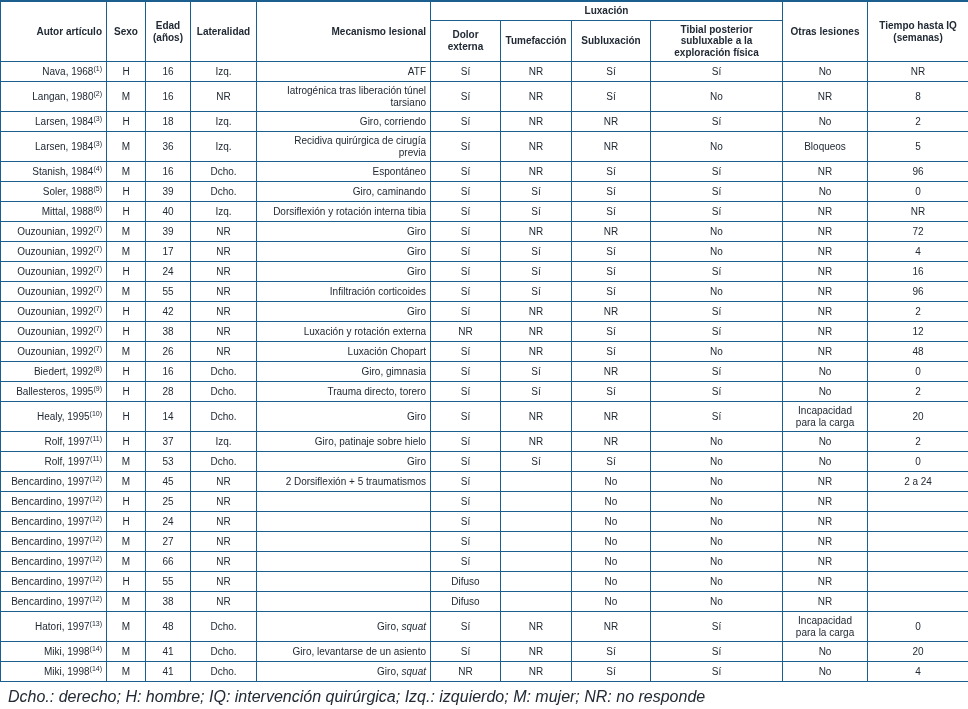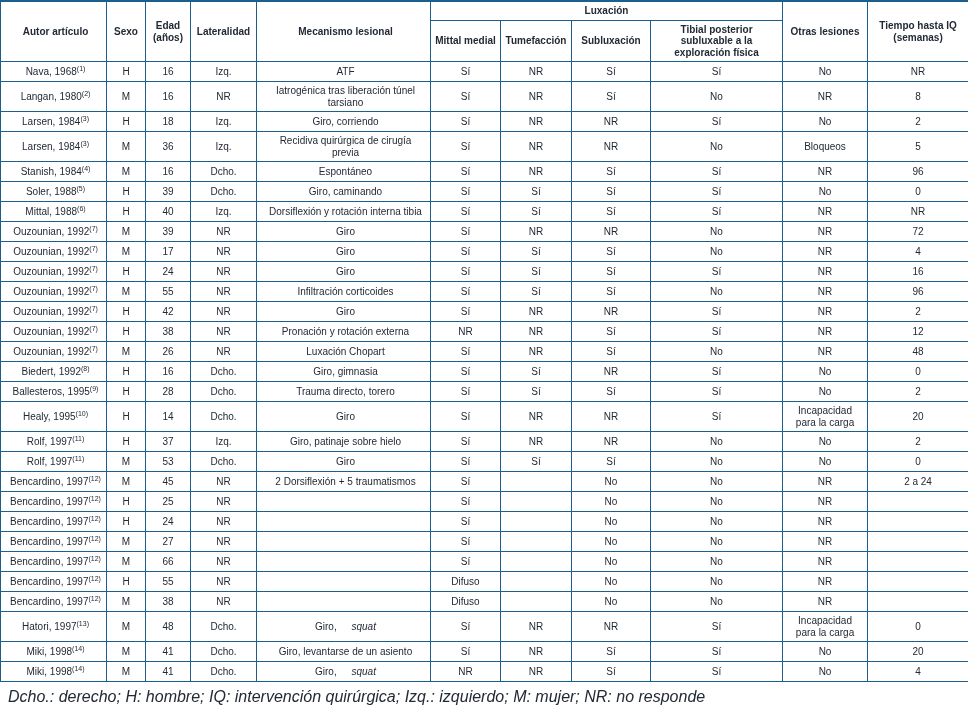--- a/index.html
+++ b/index.html
@@ -16,24 +16,24 @@
     padding:3px 4px;
     font-size:10px;
     line-height:11.5px;
     text-align:center;
     vertical-align:middle;
     overflow:hidden;
     color:var(--text);
   }
   th{font-weight:bold;}
   th.group{border-bottom:1px solid var(--border);}
-  .left{text-align:center;padding-left:8px;}
+  .left{text-align:right;padding-left:8px;}
   td.left{padding-left:8px;}
   sup{font-size:7px;line-height:0;}
-  em{font-style:italic;margin-left:12px;}
+  em{font-style:italic;}
   .footnote{
     font-size:16px;
     font-style:italic;
     padding:6px 8px 5px 8px;
     border-bottom:2px solid var(--border);
     color:var(--text);
   }
   thead th{height:18px;}
   tbody td{height:20px;}
 </style>
@@ -60,21 +60,21 @@
         <th rowspan="2" class="left">Autor artículo</th>
         <th rowspan="2">Sexo</th>
         <th rowspan="2">Edad (años)</th>
         <th rowspan="2">Lateralidad</th>
         <th rowspan="2" class="left">Mecanismo lesional</th>
         <th colspan="4" class="group">Luxación</th>
         <th rowspan="2">Otras lesiones</th>
         <th rowspan="2">Tiempo hasta IQ (semanas)</th>
       </tr>
       <tr>
-        <th>Mittal medial</th>
+        <th>Dolor externa</th>
         <th>Tumefacción</th>
         <th>Subluxación</th>
         <th>Tibial posterior subluxable a la exploración física</th>
       </tr>
     </thead>
     <tbody>
         <tr>
           <td class="left">Nava, 1968<sup>(1)</sup></td>
           <td>H</td>
           <td>16</td>
@@ -228,21 +228,21 @@
           <td>NR</td>
           <td>Sí</td>
           <td>NR</td>
           <td>2</td>
         </tr>
         <tr>
           <td class="left">Ouzounian, 1992<sup>(7)</sup></td>
           <td>H</td>
           <td>38</td>
           <td>NR</td>
-          <td class="left">Pronación y rotación externa</td>
+          <td class="left">Luxación y rotación externa</td>
           <td>NR</td>
           <td>NR</td>
           <td>Sí</td>
           <td>Sí</td>
           <td>NR</td>
           <td>12</td>
         </tr>
         <tr>
           <td class="left">Ouzounian, 1992<sup>(7)</sup></td>
           <td>M</td>

